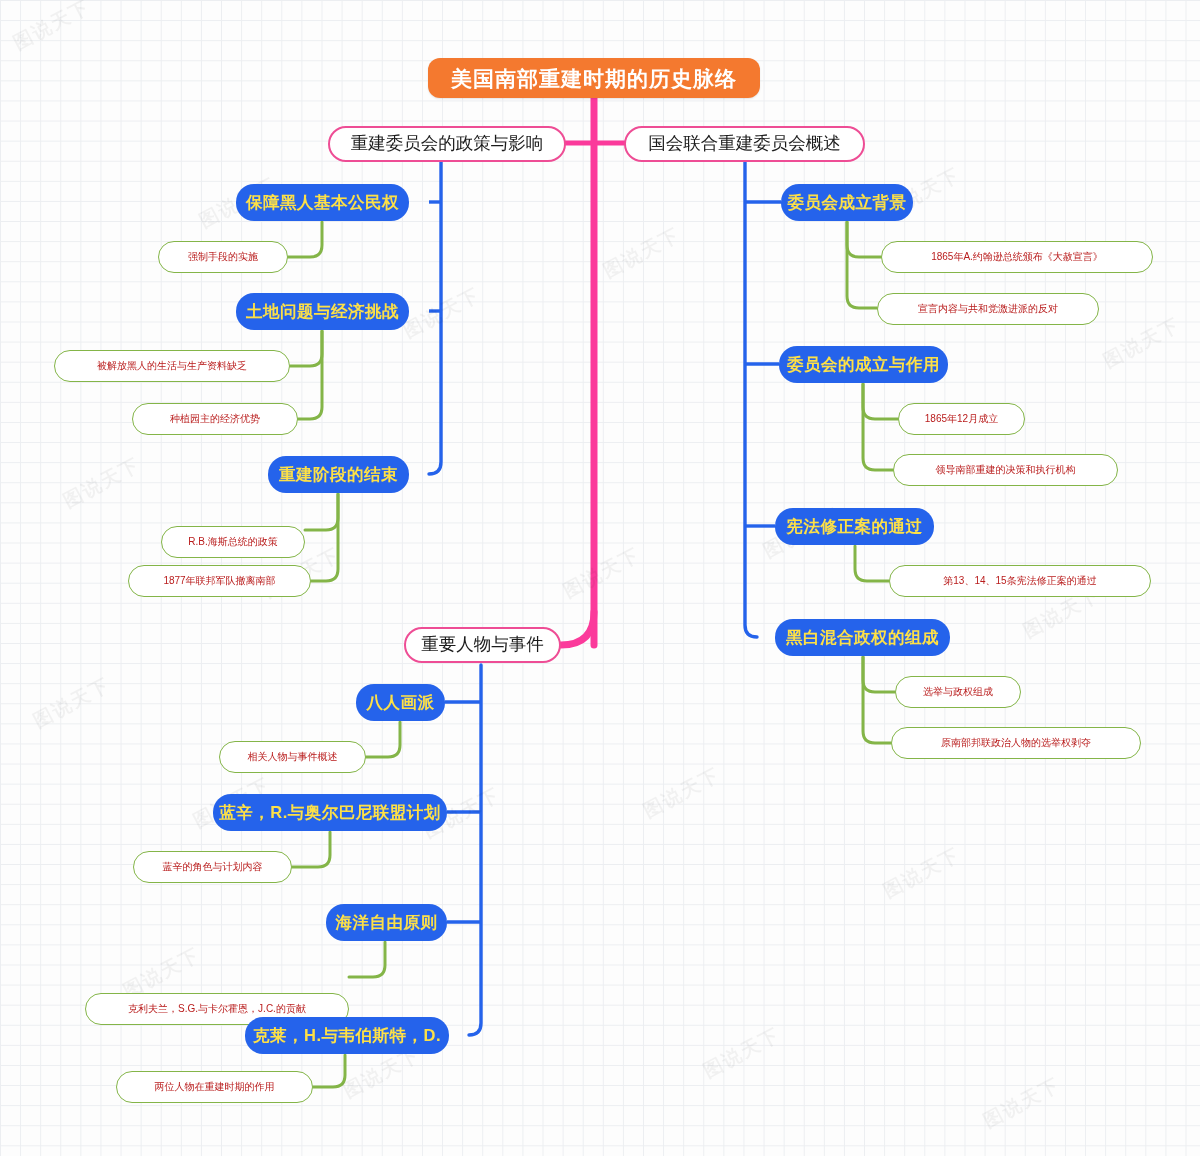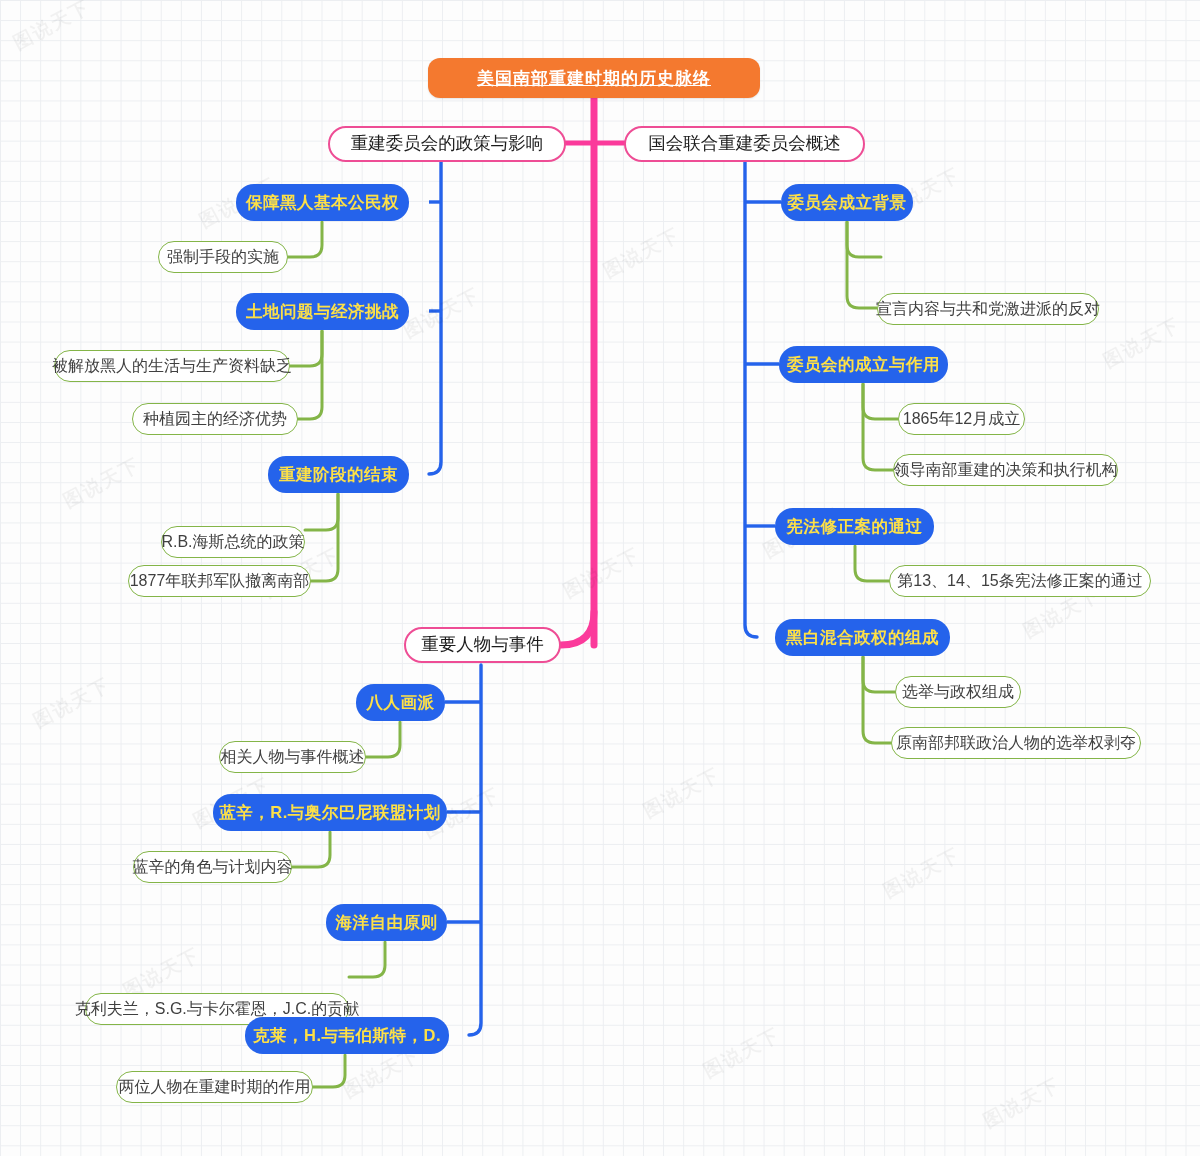--- a/index.html
+++ b/index.html
@@ -37,47 +37,46 @@
     position:absolute;
     display:flex;align-items:center;justify-content:center;
     box-sizing:border-box;
     white-space:nowrap;
     line-height:1;
   }
   .root{
     background:#f4792f;
     color:#fff;
     font-weight:700;
-    font-size:17px;
+    font-size:21px;
     border-radius:12px;
     letter-spacing:1px;
     box-shadow:0 1px 2px rgba(0,0,0,.10);
-    text-decoration:underline;
   }
   .lvl2{
     background:#ffffff;
     border:2px solid #ee4d95;
     color:#1b1b1b;
     font-size:17.5px;
     font-weight:500;
     border-radius:22px;
   }
   .lvl3{
     background:#2563eb;
     color:#fde047;
     font-weight:700;
     font-size:16.5px;
     border-radius:18px;
     letter-spacing:.5px;
   }
   .leaf{
     background:#ffffff;
     border:1.6px solid #84b548;
-    color:#404040;
-    font-size:16px;
+    color:#b91c1c;
+    font-size:10px;
     font-weight:400;
     border-radius:16px;
   }
 </style>
 </head>
 <body>
 
 <div id="canvas">
 
   <svg id="edges" viewBox="0 0 1200 1156" xmlns="http://www.w3.org/2000/svg">
@@ -169,20 +168,21 @@
   <div class="node lvl3" style="left:213px;top:794px;width:234px;height:37px;">蓝辛，R.与奥尔巴尼联盟计划</div>
   <div class="node leaf" style="left:133px;top:851px;width:159px;height:32px;">蓝辛的角色与计划内容</div>
 
   <div class="node lvl3" style="left:326px;top:904px;width:121px;height:37px;">海洋自由原则</div>
   <div class="node leaf" style="left:85px;top:961px;width:264px;height:32px;margin-top:32px;">克利夫兰，S.G.与卡尔霍恩，J.C.的贡献</div>
 
   <div class="node lvl3" style="left:245px;top:1017px;width:204px;height:37px;">克莱，H.与韦伯斯特，D.</div>
   <div class="node leaf" style="left:116px;top:1071px;width:197px;height:32px;">两位人物在重建时期的作用</div>
 
   <div class="node lvl3" style="left:781px;top:184px;width:132px;height:37px;">委员会成立背景</div>
+  <div class="node leaf" style="left:881px;top:241px;width:272px;height:32px;">1865年A.约翰逊总统颁布《大赦宣言》</div>
   <div class="node leaf" style="left:877px;top:293px;width:222px;height:32px;">宣言内容与共和党激进派的反对</div>
 
   <div class="node lvl3" style="left:779px;top:346px;width:169px;height:37px;">委员会的成立与作用</div>
   <div class="node leaf" style="left:898px;top:403px;width:127px;height:32px;">1865年12月成立</div>
   <div class="node lvl3" style="left:775px;top:508px;width:159px;height:37px;">宪法修正案的通过</div>
 
   <div class="node leaf" style="left:893px;top:454px;width:225px;height:32px;">领导南部重建的决策和执行机构</div>
   <div class="node leaf" style="left:889px;top:565px;width:262px;height:32px;">第13、14、15条宪法修正案的通过</div>
 
   <div class="node lvl3" style="left:775px;top:619px;width:175px;height:37px;">黑白混合政权的组成</div>

